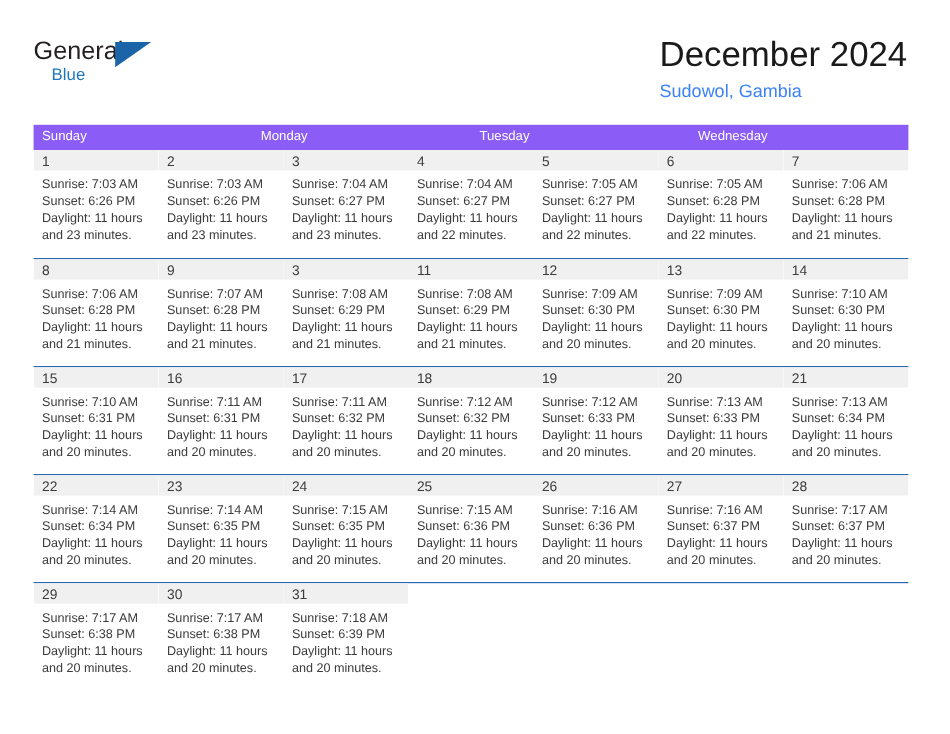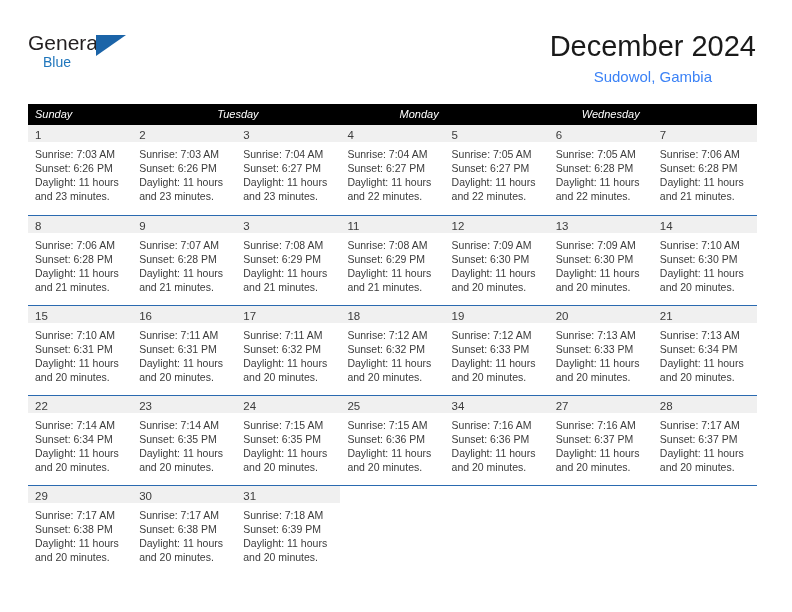--- a/index.html
+++ b/index.html
@@ -59,21 +59,21 @@
     width: 0;
     height: 0;
     border-left: 30px solid #1b64a8;
     border-bottom: 21px solid transparent;
   }
 
   .title-block {
     position: absolute;
     right: 0;
     top: 0;
-    text-align: center;
+    text-align: left;
   }
   .month-title {
     font-size: 29px;
     font-weight: normal;
     color: #1a1a1a;
     line-height: 36px;
     white-space: nowrap;
   }
   .location {
     font-size: 15px;
@@ -86,23 +86,22 @@
   
   .calendar {
     position: absolute;
     left: 28px;
     top: 104px;
     width: 729px;
   }
 
   .cal-head {
     display: flex;
-    background: #000000;
+    background: #8b5cf6;
     height: 21px;
-    font-style: italic;
   }
   .cal-head .hcell {
     flex: 1 1 0;
     font-size: 11px;
     color: #ffffff;
     padding-left: 7px;
     line-height: 21px;
     overflow: hidden;
     white-space: nowrap;
   }
@@ -160,22 +159,22 @@
     <div class="title-block">
       <div class="month-title">December 2024</div>
       <div class="location">Sudowol, Gambia</div>
     </div>
 
   </div>
 
   <div class="calendar">
     <div class="cal-head">
       <div class="hcell">Sunday</div>
+      <div class="hcell">Monday</div>
       <div class="hcell">Tuesday</div>
-      <div class="hcell">Monday</div>
       <div class="hcell">Wednesday</div>
     </div>
     <div id="weeks-host">
         <div class="week">
           <div class="daycell">
             <div class="numband"><span class="daynum">1</span></div>
             <div class="lines">
               <div>Sunrise: 7:03 AM</div>
               <div>Sunset: 6:26 PM</div>
               <div>Daylight: 11 hours</div>
@@ -398,21 +397,21 @@
           <div class="daycell">
             <div class="numband"><span class="daynum">25</span></div>
             <div class="lines">
               <div>Sunrise: 7:15 AM</div>
               <div>Sunset: 6:36 PM</div>
               <div>Daylight: 11 hours</div>
               <div>and 20 minutes.</div>
             </div>
           </div>
           <div class="daycell">
-            <div class="numband"><span class="daynum">34</span></div>
+            <div class="numband"><span class="daynum">26</span></div>
             <div class="lines">
               <div>Sunrise: 7:16 AM</div>
               <div>Sunset: 6:36 PM</div>
               <div>Daylight: 11 hours</div>
               <div>and 20 minutes.</div>
             </div>
           </div>
           <div class="daycell">
             <div class="numband"><span class="daynum">27</span></div>
             <div class="lines">

